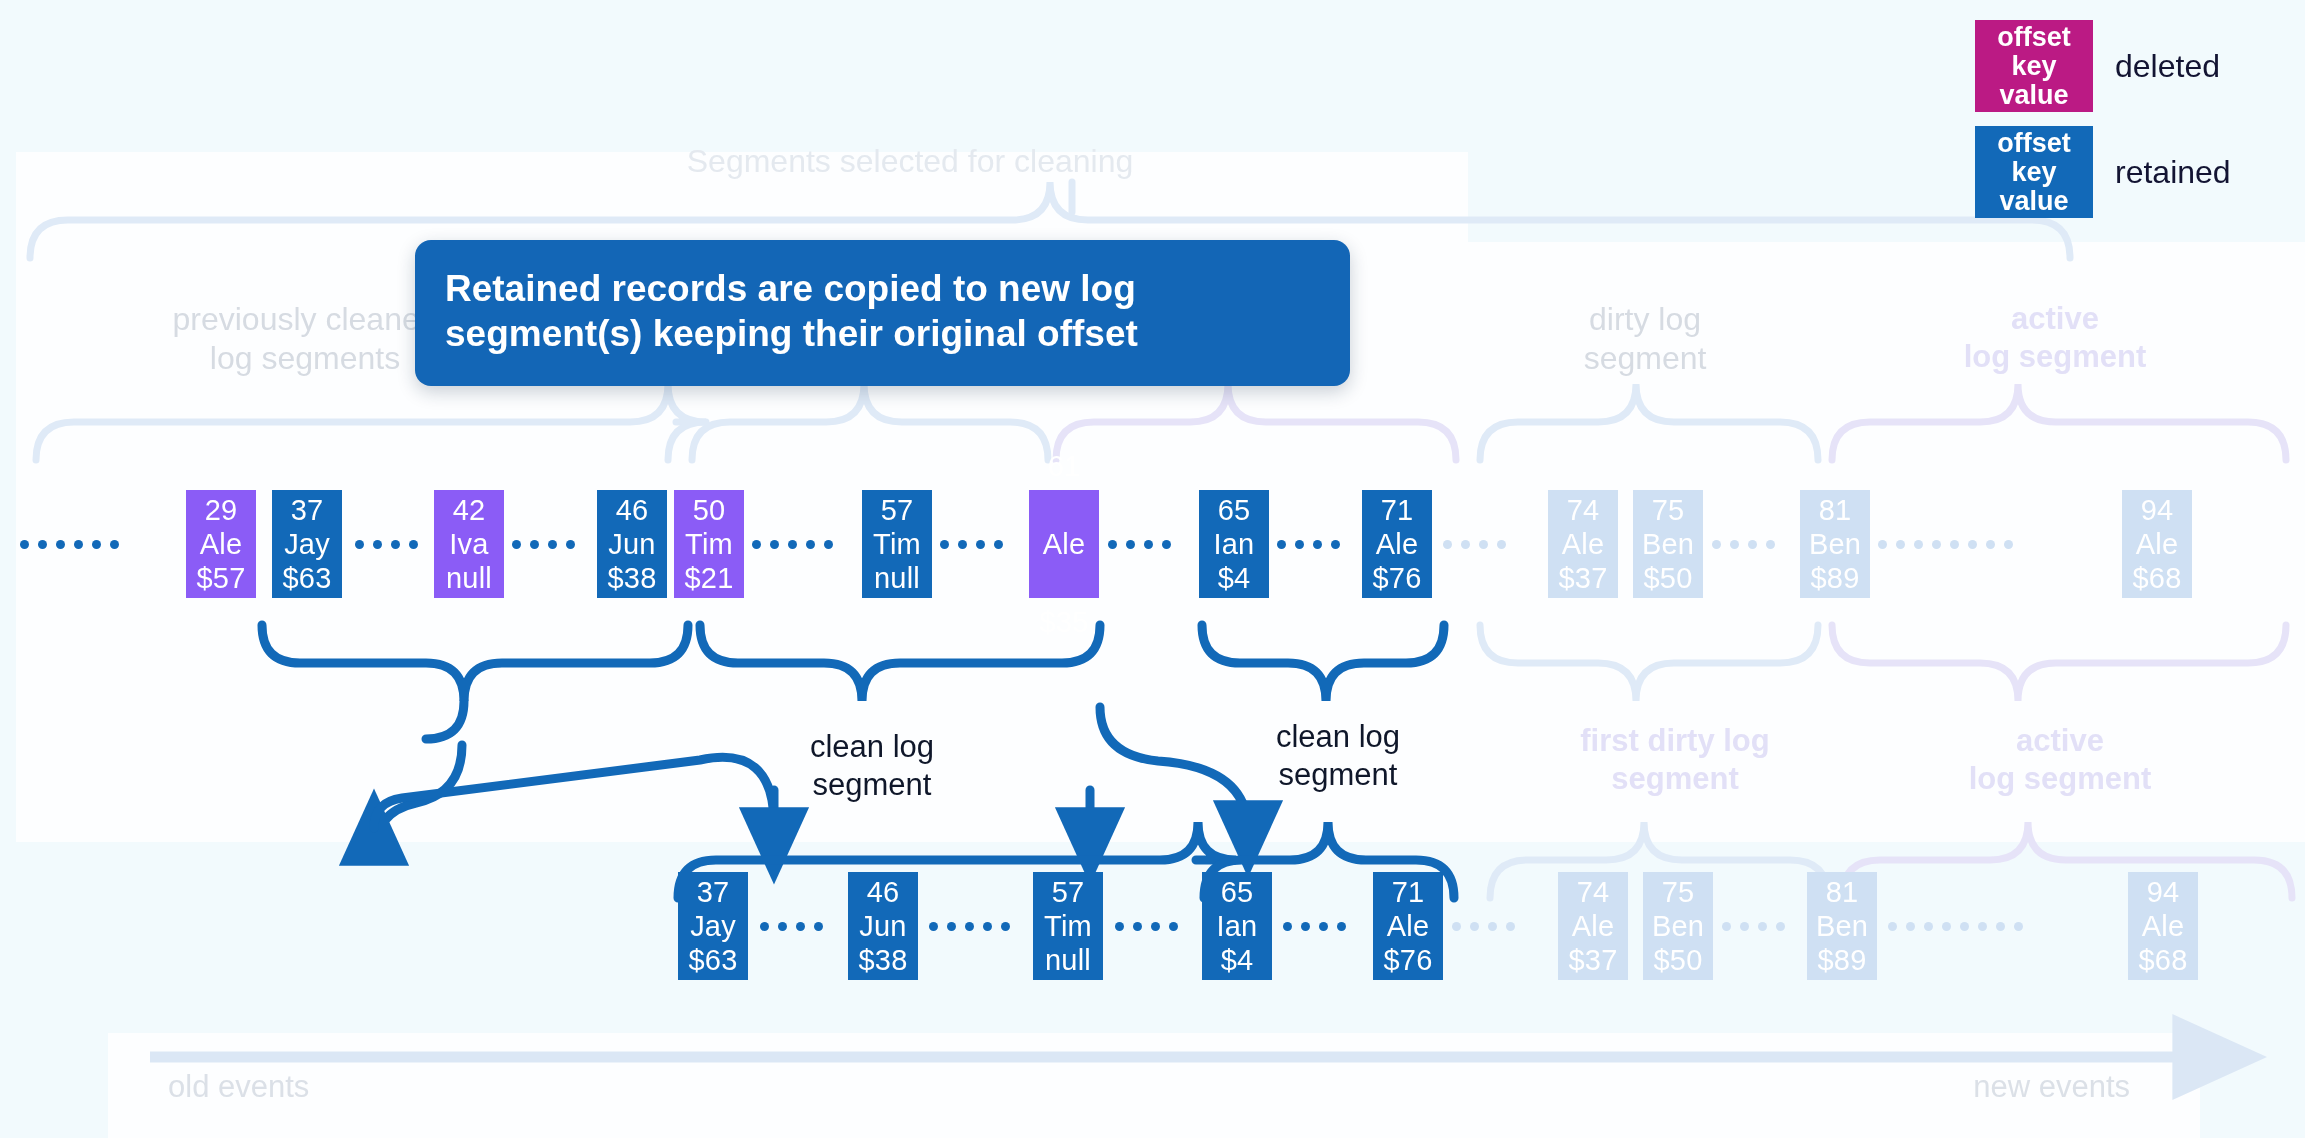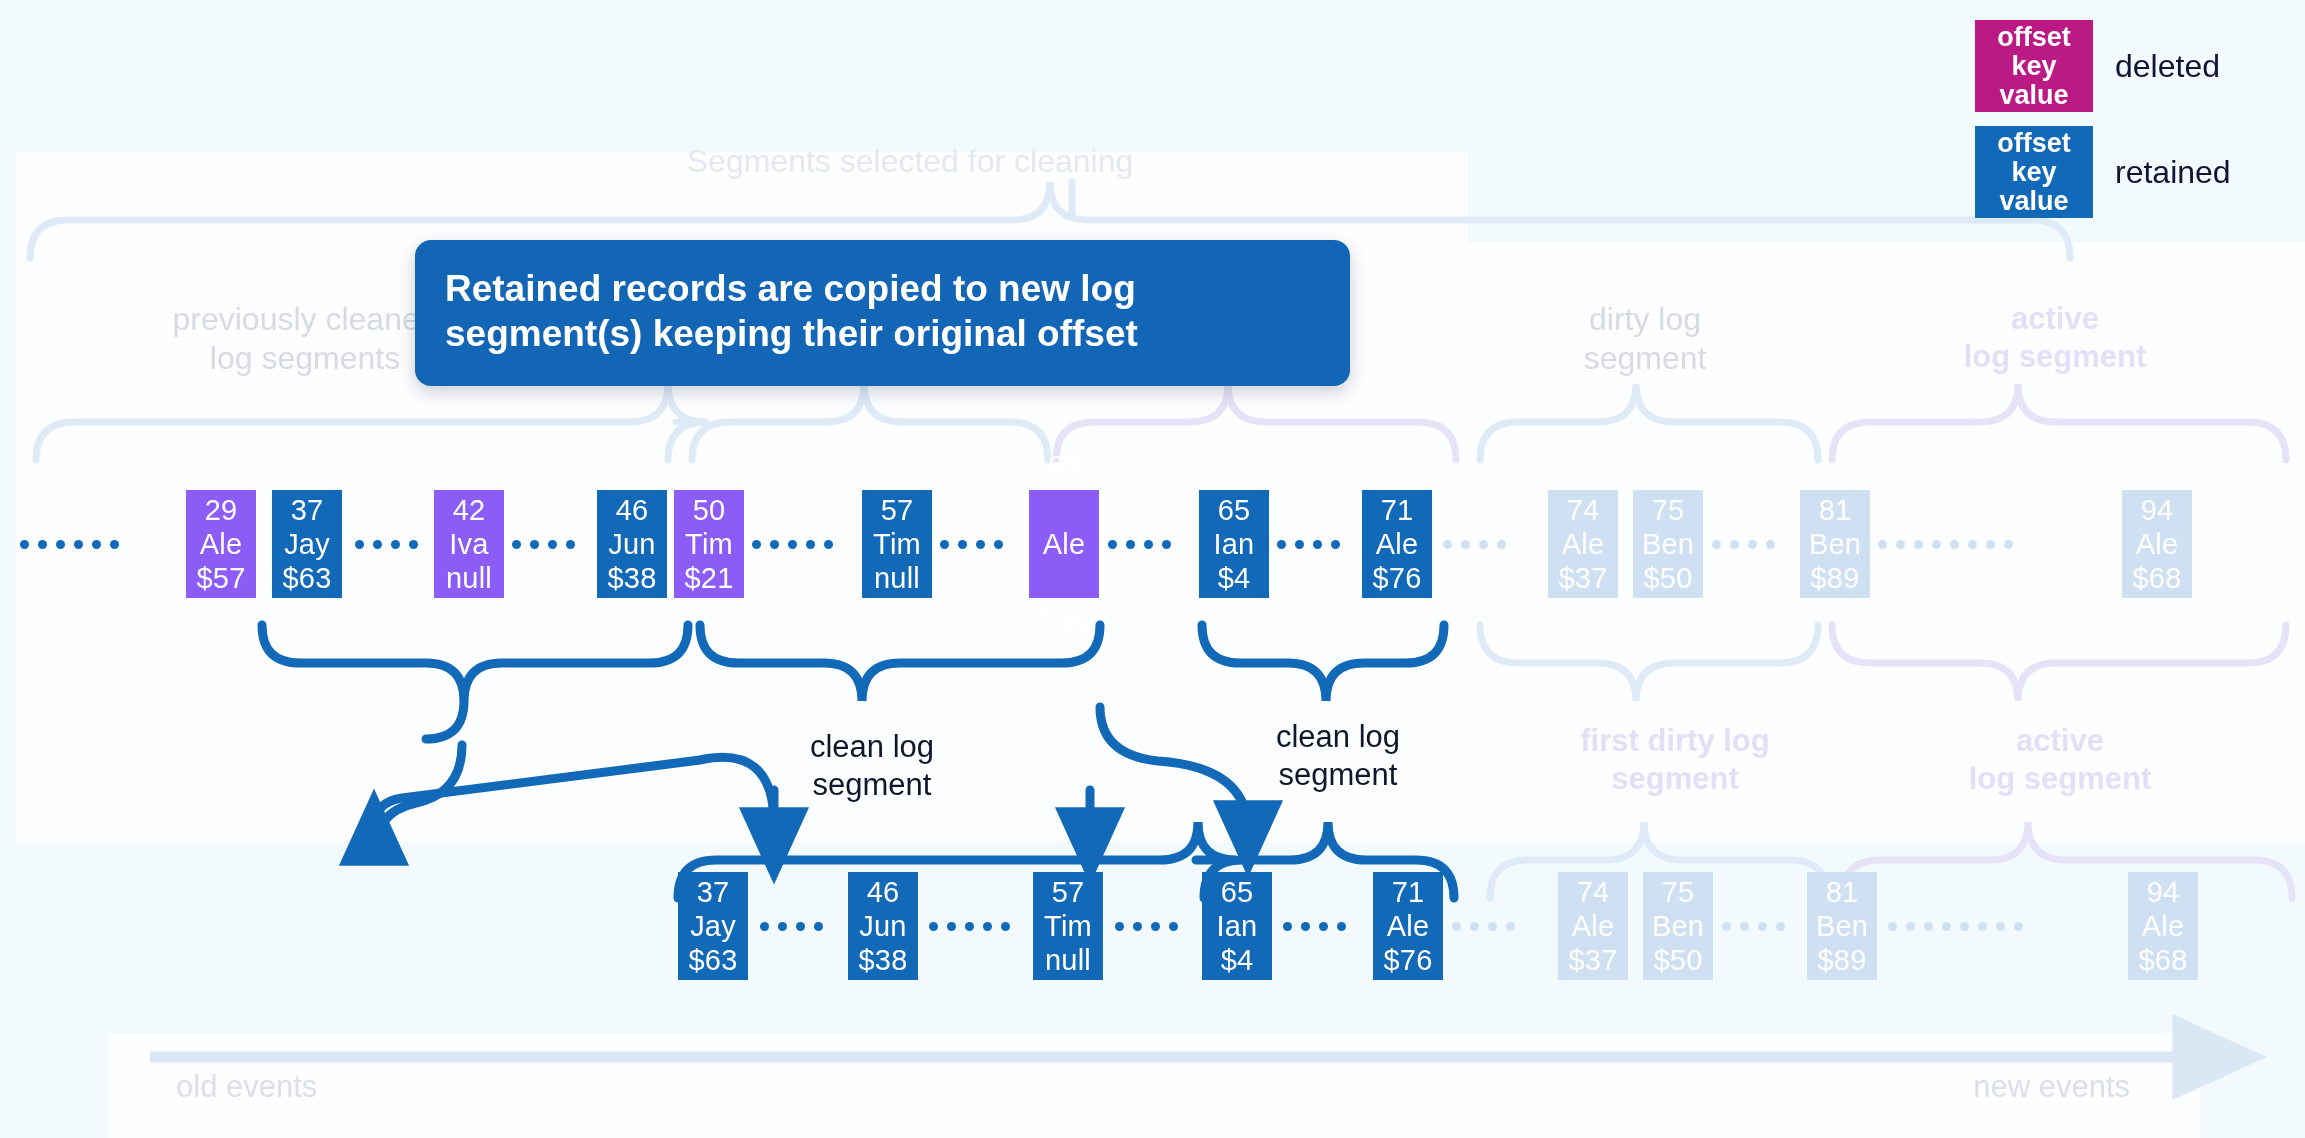--- a/index.html
+++ b/index.html
@@ -424,21 +424,21 @@
 
   <div class="lbl dark" style="left:1218px;top:718px;width:240px;">clean log
 segment</div>
 
   <div class="lbl lilac" style="left:1510px;top:722px;width:330px;">first dirty log
 segment</div>
 
   <div class="lbl lilac" style="left:1900px;top:722px;width:320px;">active
 log segment</div>
 
-  <div class="lbl grey2" style="left:168px;top:1068px;width:300px;text-align:left;margin-left:8px;">old events</div>
+  <div class="lbl grey2" style="left:168px;top:1068px;width:300px;text-align:left;">old events</div>
 
   <div class="lbl grey2" style="left:1690px;top:1068px;width:440px;text-align:right;">new events</div>
 
   <div id="callout">
     <div class="ctext">Retained records are copied to new log
 segment(s) keeping their original offset</div>
   </div>
 
   <div id="legend">
       <div class="legend-row">

